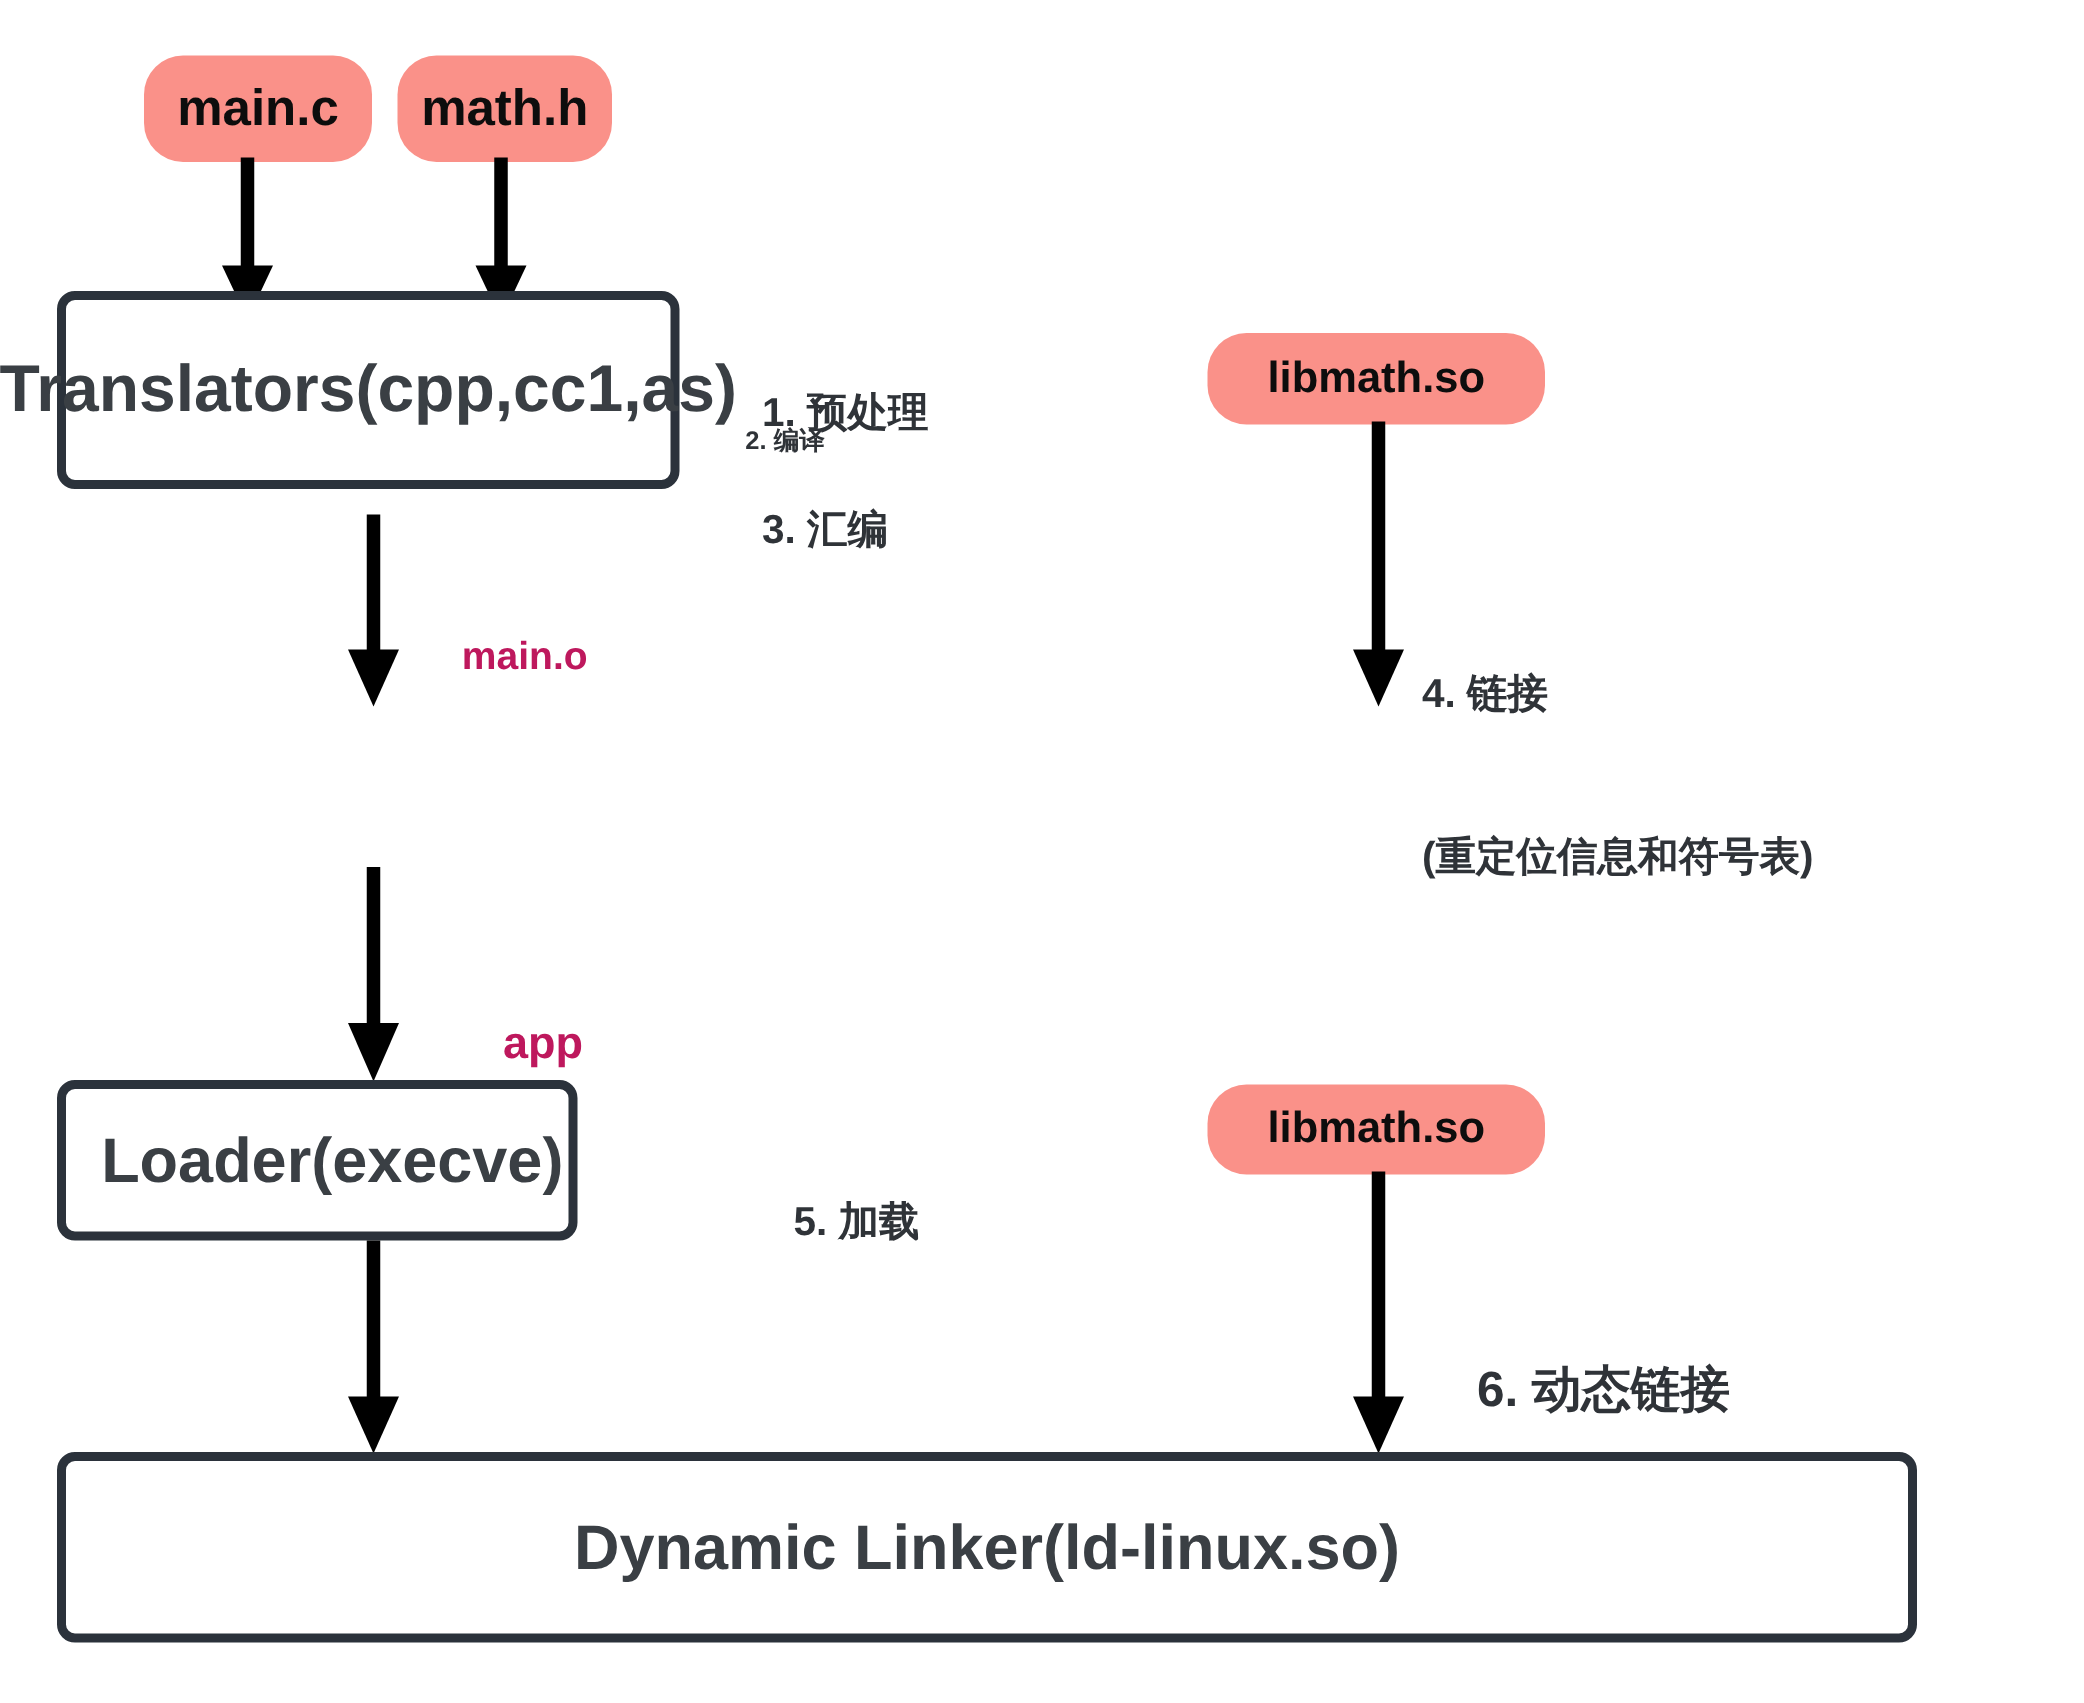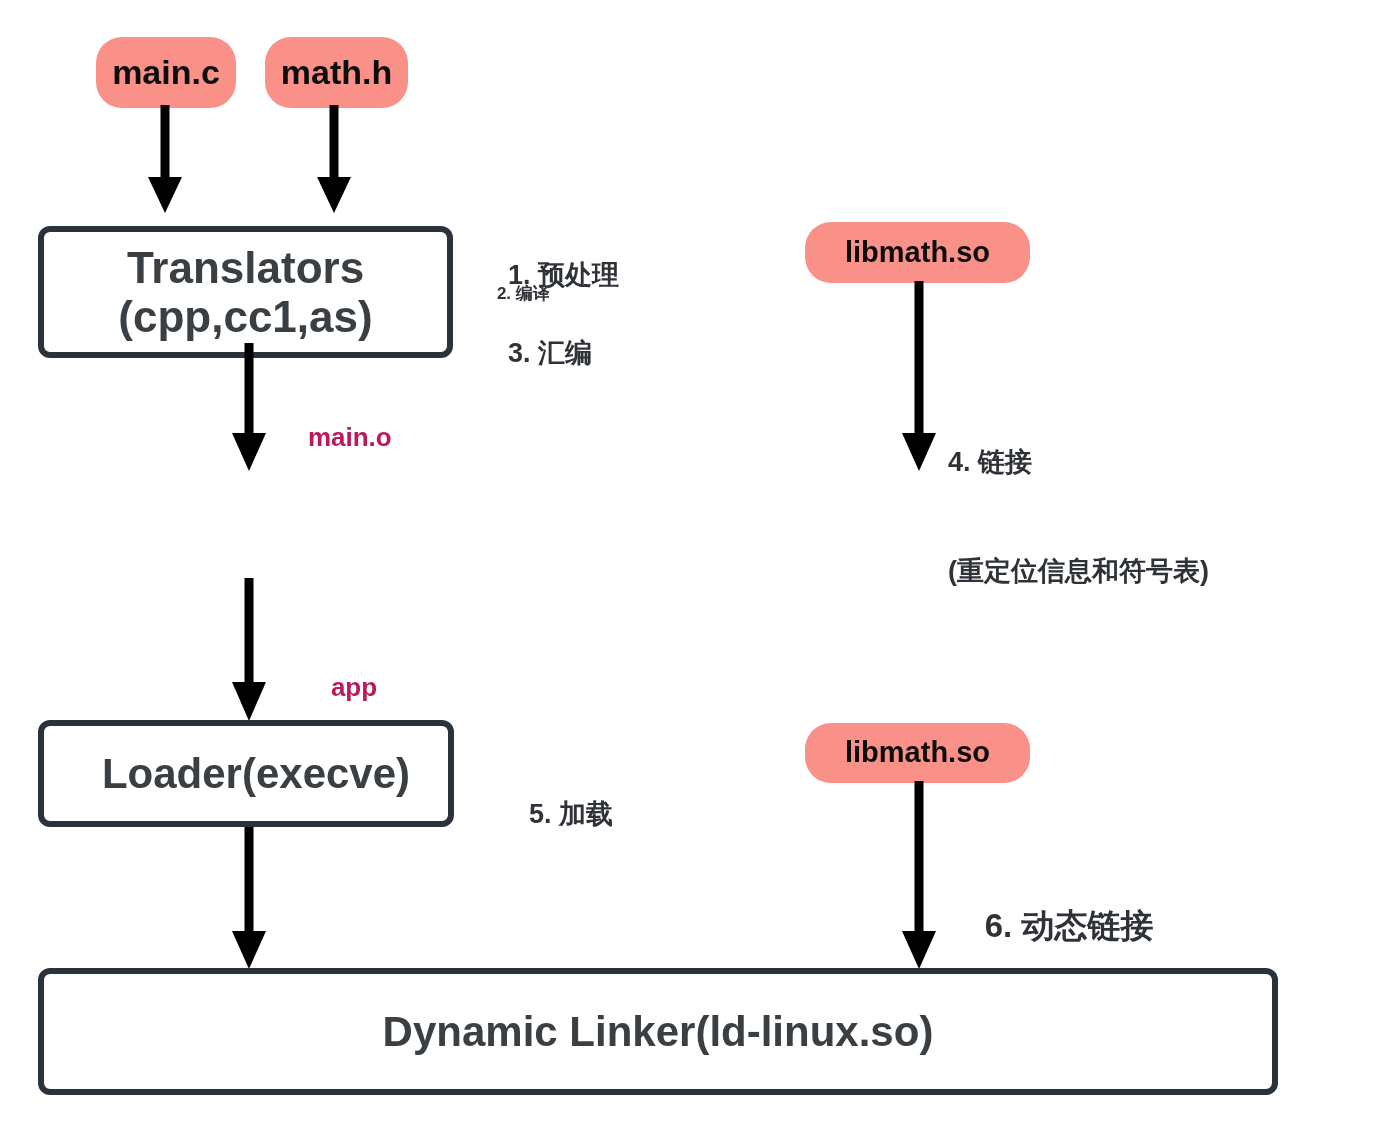--- a/index.html
+++ b/index.html
@@ -66,39 +66,39 @@
   }
   .arrow polygon {
     fill: #000000;
   }
 </style>
 </head>
 <body>
 
 <div id="canvas">
 
-  <div class="node pill" style="left:96px; top:37px; width:140px; height:71px; font-size:34px;">
+  <div class="node pill" style="left:96px; top:37px; width:152px; height:71px; font-size:34px;">
     <span>main.c</span>
   </div>
 
   <div class="node pill" style="left:265px; top:37px; width:143px; height:71px; font-size:34px;">
     <span>math.h</span>
   </div>
 
   <svg class="arrow" style="left:145px; top:105px; width:40px; height:110px;" viewBox="0 0 40 110">
     <line x1="20" y1="0" x2="20" y2="82"></line>
     <polygon points="20,108 3,72 37,72"></polygon>
   </svg>
 
   <svg class="arrow" style="left:314px; top:105px; width:40px; height:110px;" viewBox="0 0 40 110">
     <line x1="20" y1="0" x2="20" y2="82"></line>
     <polygon points="20,108 3,72 37,72"></polygon>
   </svg>
 
-  <div class="node rect" style="left:38px; top:226px; width:415px; height:132px; font-size:44px; flex-direction:column;">
+  <div class="node rect" style="left:38px; top:194px; width:415px; height:132px; font-size:44px; flex-direction:row;">
     <span>Translators</span>
     <span>(cpp,cc1,as)</span>
   </div>
 
   <div class="annot" style="left:478px; top:221px; font-size:27px;">
     <span>1. 预处理</span>
   </div>
   <div class="annot" style="left:478px; top:260px; font-size:17px;">
     <span>2. 编译</span>
   </div>
@@ -126,25 +126,25 @@
   </svg>
   <div class="edge-label" style="left:279px; top:386px; font-size:26px;">
     <span>main.o</span>
   </div>
 
 
   <svg class="arrow" style="left:229px; top:578px; width:40px; height:145px;" viewBox="0 0 40 145">
     <line x1="20" y1="0" x2="20" y2="114"></line>
     <polygon points="20,143 3,104 37,104"></polygon>
   </svg>
-  <div class="edge-label" style="left:302px; top:636px; font-size:26px;">
+  <div class="edge-label" style="left:302px; top:636px; font-size:30px;">
     <span>app</span>
   </div>
 
-  <div class="node rect" style="left:38px; top:720px; width:416px; height:107px; font-size:42px;padding-left:20px;">
+  <div class="node rect" style="left:38px; top:720px; width:347px; height:107px; font-size:42px;padding-left:20px;">
     <span>Loader(execve)</span>
   </div>
 
   <div class="annot" style="left:499px; top:760px; font-size:27px;">
     <span>5. 加载</span>
   </div>
 
   <div class="node pill" style="left:805px; top:723px; width:225px; height:60px; font-size:29px;">
     <span>libmath.so</span>
   </div>

